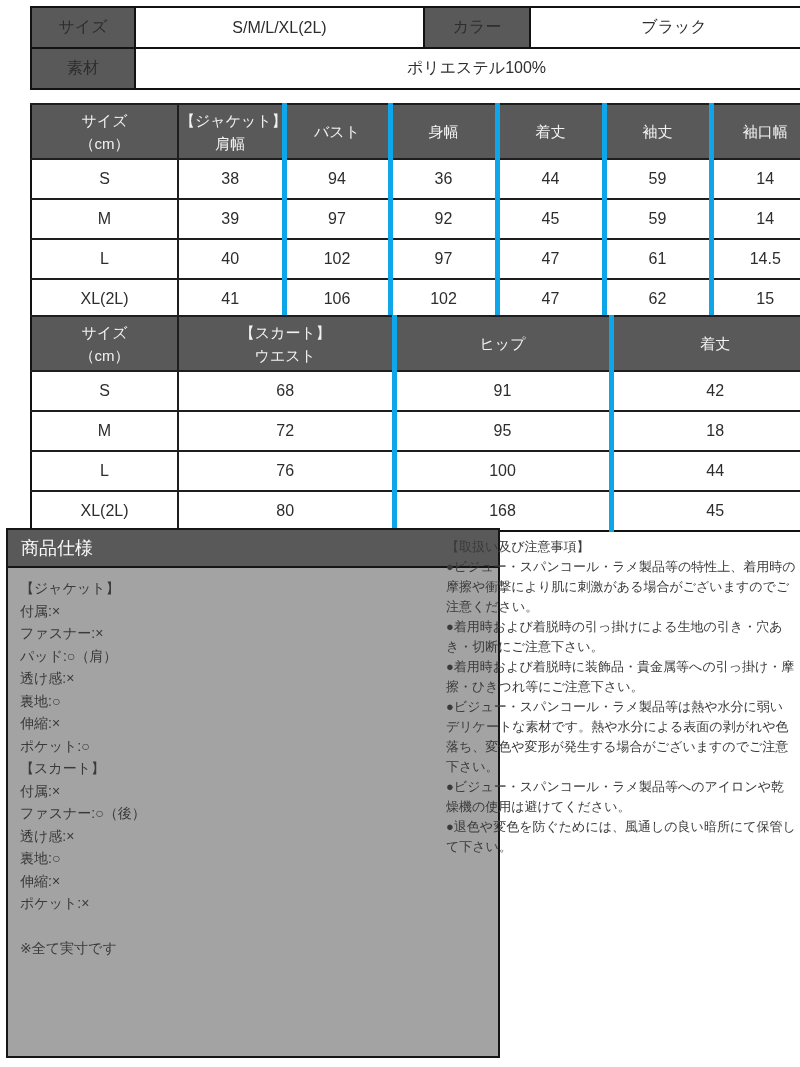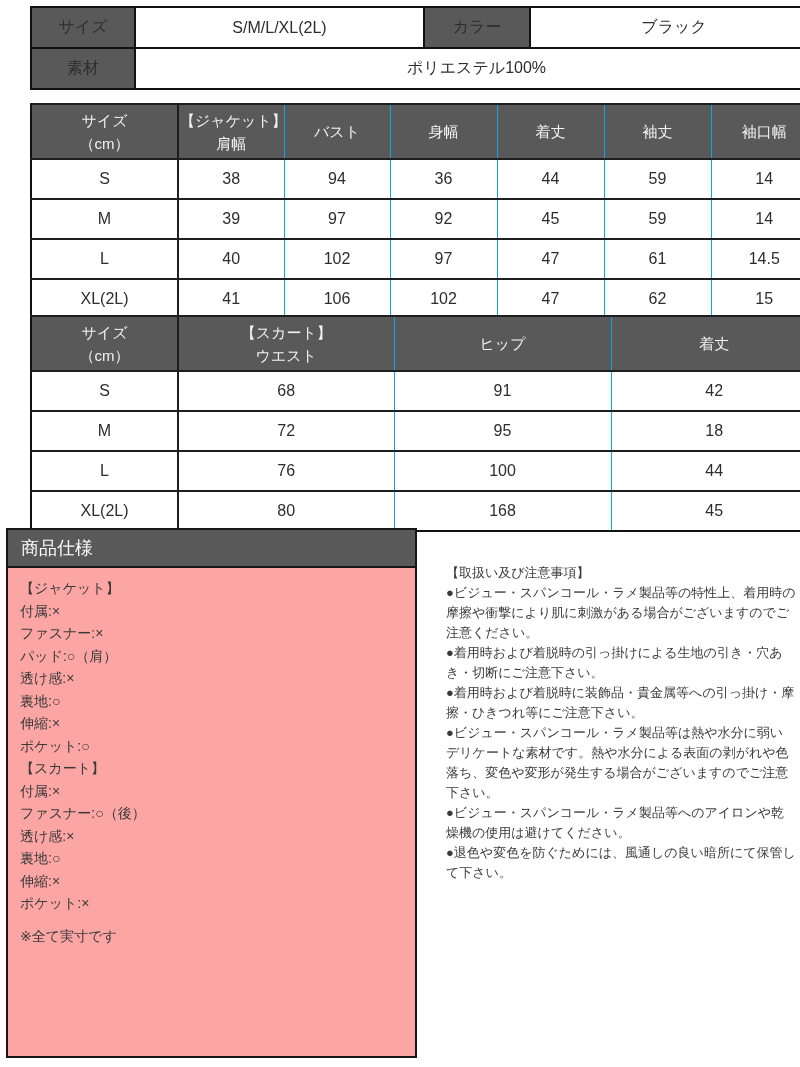--- a/index.html
+++ b/index.html
@@ -15,40 +15,40 @@
   td,th{text-align:center;vertical-align:middle;font-weight:normal;
         overflow:hidden;white-space:nowrap;}
 
   
   .top-table{position:absolute;left:6px;top:6px;width:787px;border:2px solid #121212;}
   .top-table td{border:2px solid #121212;height:37px;font-size:16px;color:#2d2d2d;}
   .hd{background:#595959;color:#f2f2f2;font-size:15px;}
 
   
   .size-table{position:absolute;left:6px;width:787px;border:2px solid #121212;}
-  .size-table th,.size-table td{border-top:2px solid #1e1e1e;border-left:1px solid #0ea5e9;}
+  .size-table th,.size-table td{border-top:2px solid #1e1e1e;border-left:5px solid #0ea5e9;}
   .size-table th:first-child,.size-table td:first-child{border-left:none;}
   .size-table .sep{border-left:2px solid #1e1e1e;}
   .size-table .hd-row th{height:51px;font-size:15px;line-height:23px;}
   .size-table td{height:36px;font-size:16px;color:#2d2d2d;background:#ffffff;}
   .jacket-table{top:103px;}
   .skirt-table{top:315px;}
 
   
-  .spec-panel{position:absolute;left:6px;top:528px;width:411px;height:530px;
-              border:2px solid #161616;box-sizing:border-box;background:#fca5a5;}
+  .spec-panel{position:absolute;left:6px;top:528px;width:494px;height:530px;
+              border:2px solid #161616;box-sizing:border-box;background:#a3a3a3;}
   .spec-bar{height:36px;background:#595959;color:#fafafa;font-size:18px;
             line-height:36px;padding-left:13px;border-bottom:2px solid #161616;
             box-sizing:content-box;}
   .spec-body{padding:9px 12px 0 12px;font-size:14px;line-height:22.5px;color:#3a3a3a;}
   .spec-line{height:22.5px;}
-  .spec-note{margin-top:10px;}
-
-  
-  .precautions{position:absolute;left:446px;top:563px;width:350px;
+  .spec-note{margin-top:22px;}
+
+  
+  .precautions{position:absolute;left:446px;top:537px;width:350px;
                font-size:13px;line-height:20px;color:#3a3a3a;}
   .precautions p{margin:0;}
 </style>
 </head>
 <body>
 
 <div class="page">
 
   <table class="top-table">
     <colgroup>

